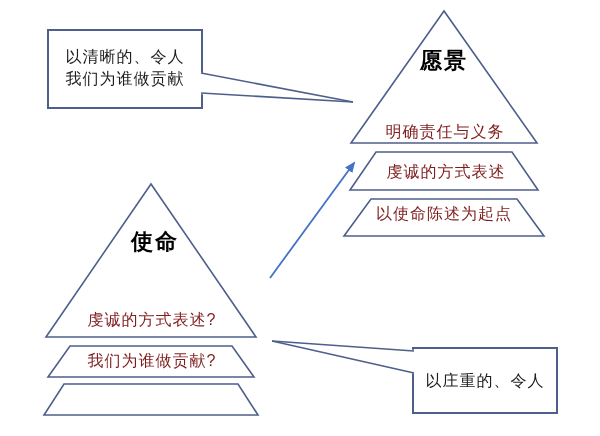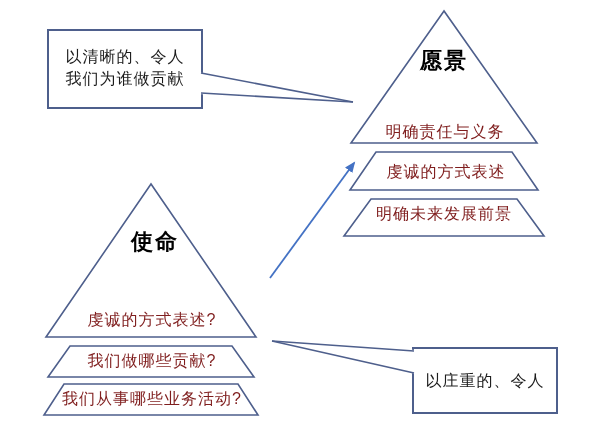--- a/index.html
+++ b/index.html
@@ -108,26 +108,25 @@
       <line class="tail-line" x1="414" y1="351" x2="272" y2="341"></line>
       <line class="tail-line" x1="414" y1="373" x2="272" y2="341"></line>
     </g>
 
     <line class="arrow-line" x1="270" y1="278" x2="354" y2="163" marker-end="url(#arrowhead)"></line>
   </svg>
 
   <div class="label pyramid-title" style="left:444px; top:61px">愿景</div>
   <div class="label" style="left:445px; top:132px">明确责任与义务</div>
   <div class="label" style="left:446px; top:172px">虔诚的方式表述</div>
-  <div class="label" style="left:444px; top:214px">明确未来发展前景</div>
+  <div class="label" style="left:444px; top:214px">以使命陈述为起点</div>
 
   <div class="label pyramid-title" style="left:155px; top:242px">使命</div>
   <div class="label" style="left:152px; top:320px">虔诚的方式表述?</div>
-  <div class="label" style="left:152px; top:361px">我们做哪些贡献?</div>
-  <div class="label" style="left:152px; top:399px">我们从事哪些业务活动?</div>
+  <div class="label" style="left:152px; top:361px">我们为谁做贡献?</div>
 
   <div class="callout-text" style="left:125px; top:68px">
     <div>以清晰的、令人</div>
     <div>我们为谁做贡献</div>
   </div>
   <div class="callout-text" style="left:485px; top:381px">
     <div>以庄重的、令人</div>
   </div>
 
 </div>

